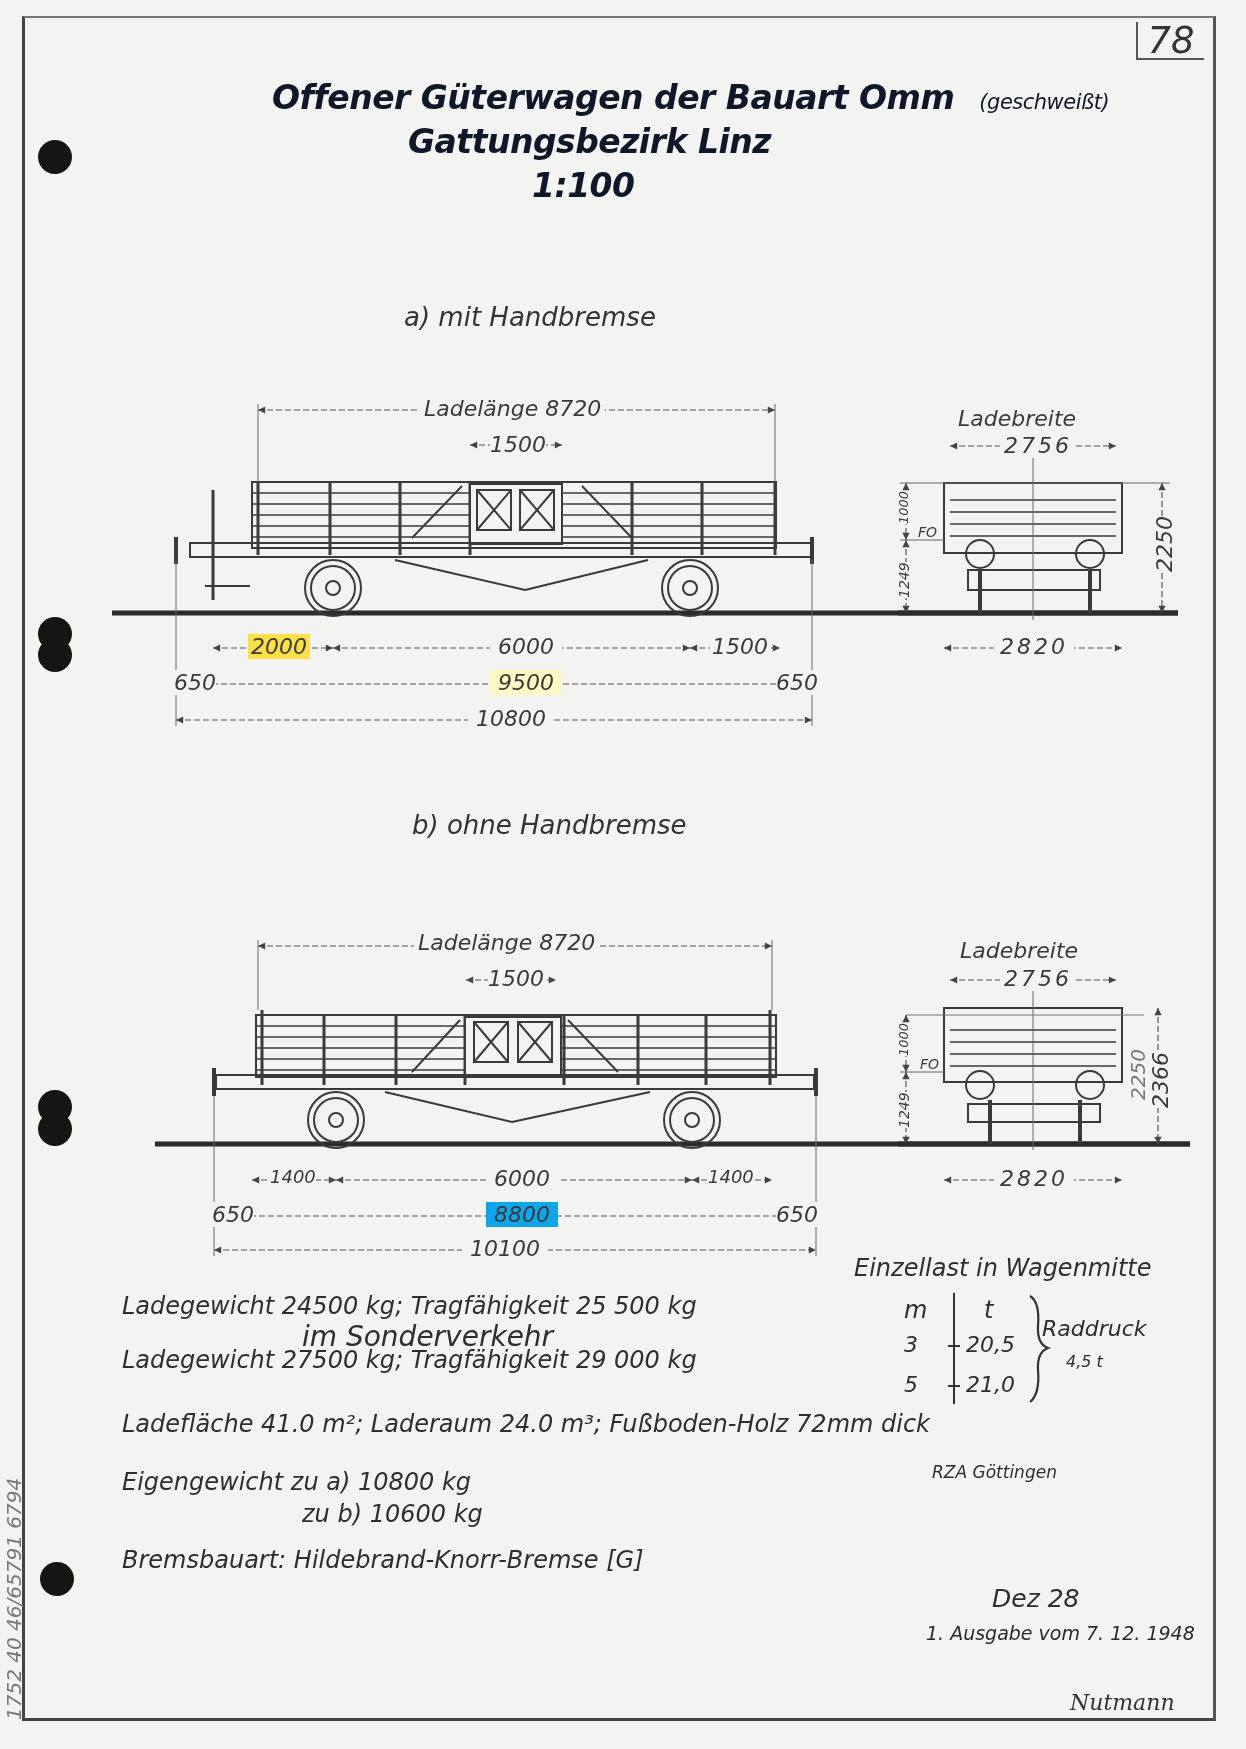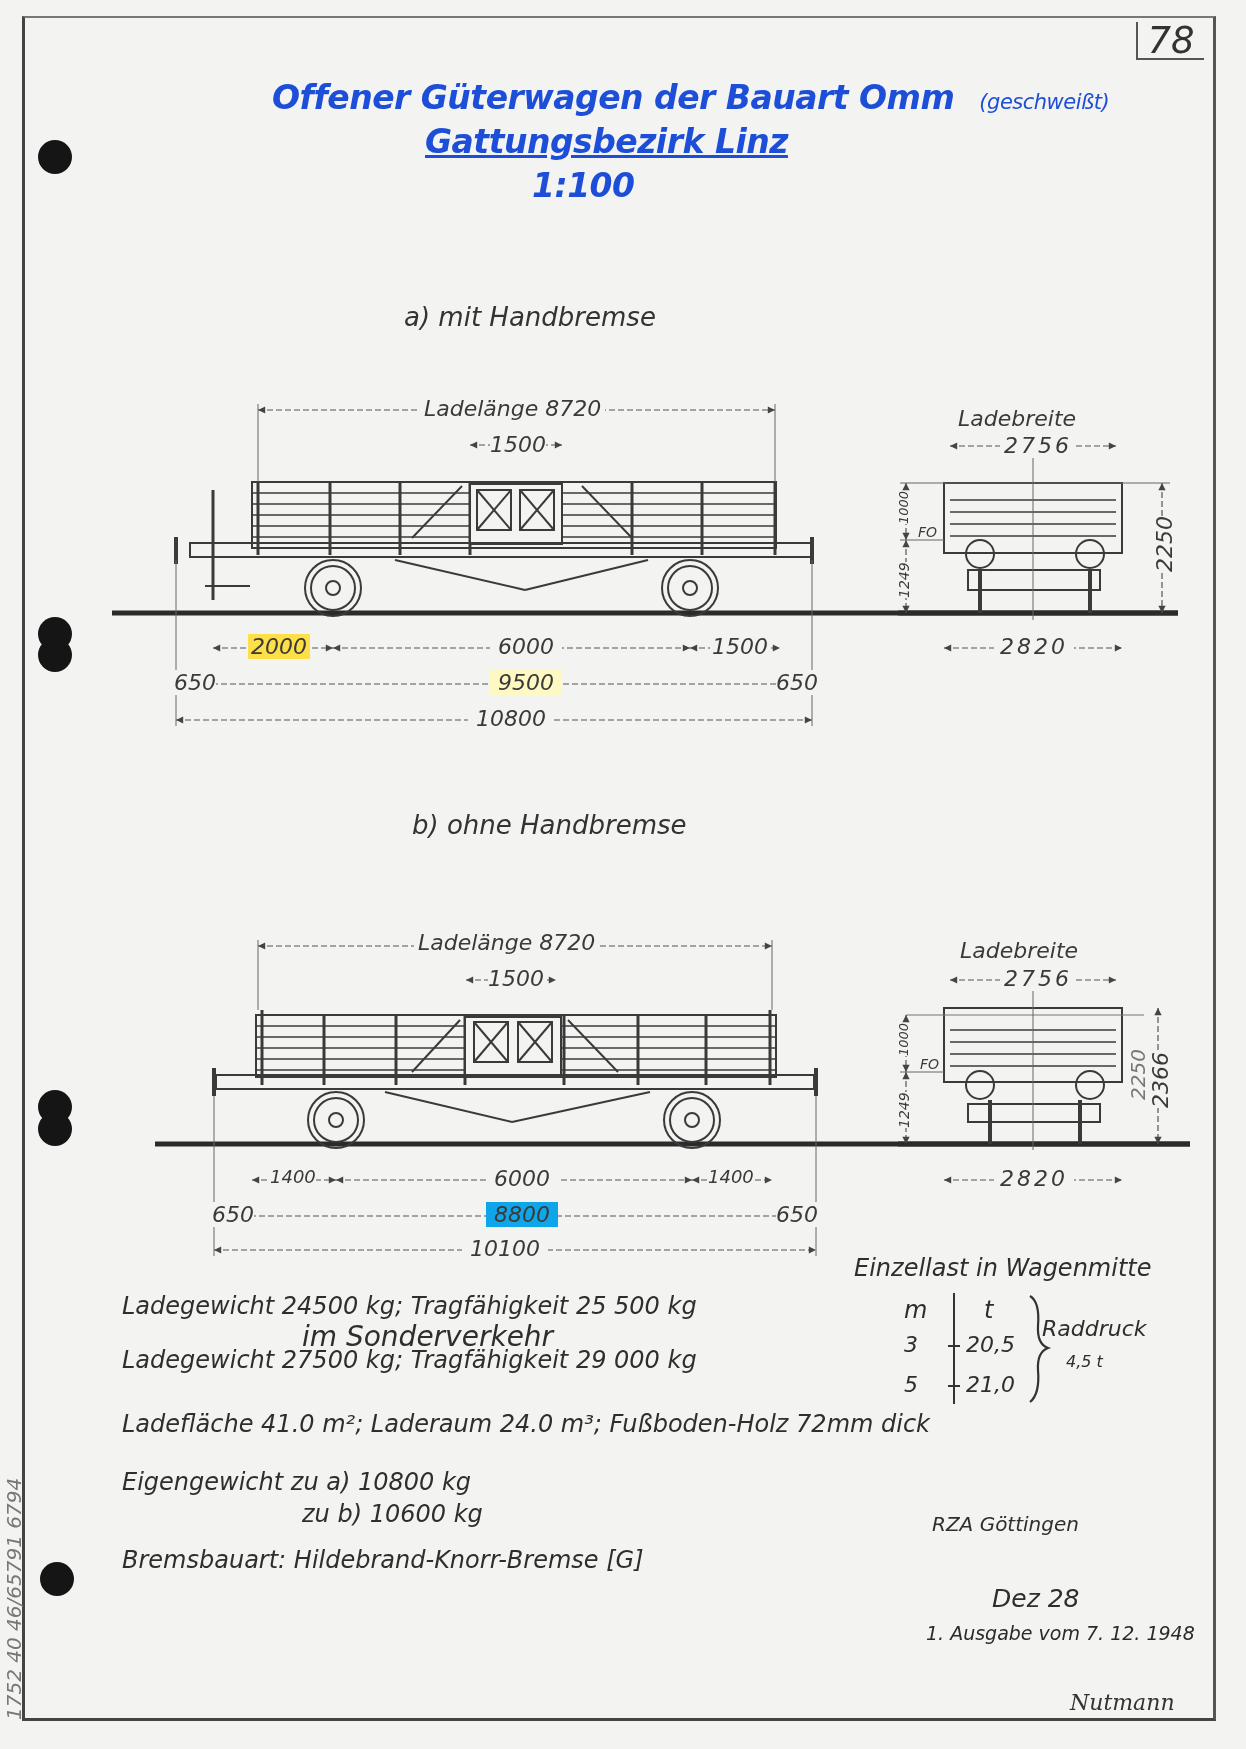--- a/index.html
+++ b/index.html
@@ -14,21 +14,21 @@
     border-left:3px solid #444; border-bottom:3px solid #444; border-right:3px solid #555;
     border-top:2px solid #777;
   }
   .page-num {
     position:absolute; left:1136px; top:22px; width:66px; height:36px;
     border:2px solid #555; border-right:none; border-top:none;
     font-style:italic; font-size:37px; text-align:center; line-height:38px; color:#333;
   }
   .punch { position:absolute; width:34px; height:34px; border-radius:50%; background:#151515; }
   .t { position:absolute; font-style:italic; white-space:nowrap; }
-  .title { font-size:33px; font-weight:bold; letter-spacing:-0.5px; color:#1d4ed8; }
+  .title { font-size:33px; font-weight:bold; letter-spacing:-0.5px; color:#0f172a; }
   .title-sub { font-size:21px; font-weight:normal; }
   .sect { font-size:26px; color:#333; }
   .dim { font-size:22px; color:#3a3a3a; }
   .spec { font-size:24px; color:#2e2e2e; }
   .small { font-size:19px; }
   .margin-note {
     position:absolute; left:2px; top:1260px; transform:rotate(-90deg); transform-origin:left top;
     font-style:italic; font-size:20px; color:#777; white-space:nowrap;
   }
   svg { position:absolute; left:0; top:0; }
@@ -45,21 +45,21 @@
 <div class="punch" style="left:38px;top:1090px;"></div>
 <div class="punch" style="left:38px;top:1112px;"></div>
 <div class="punch" style="left:40px;top:1562px;"></div>
 
 <div class="margin-note" style="top:1720px;">1752 40 46/65791 6794</div>
 
 <div class="t title" style="left:272px;top:78px;">
   <span>Offener Güterwagen der Bauart Omm</span>
   <span class="title-sub" style="margin-left:14px;">(geschweißt)</span>
 </div>
-<div class="t title" style="left:425px;top:122px;text-decoration:underline;">Gattungsbezirk Linz</div>
+<div class="t title" style="left:408px;top:122px;">Gattungsbezirk Linz</div>
 <div class="t title" style="left:532px;top:166px;">1:100</div>
 
 <svg width="1246" height="1749">
   <defs>
     <marker id="arr" viewBox="0 0 10 10" refX="10" refY="5" markerWidth="9" markerHeight="6" orient="auto-start-reverse">
       <path d="M0,0 L10,5 L0,10 z" fill="#444"></path>
     </marker>
   </defs>
   <g stroke="#3a3a3a" fill="none" stroke-width="2">
 
@@ -299,16 +299,16 @@
 <div class="t spec" style="left:854px;top:1254px;">Einzellast in Wagenmitte</div>
 <div class="t spec" style="left:904px;top:1296px;">m</div>
 <div class="t spec" style="left:984px;top:1296px;">t</div>
 <div class="t spec" style="left:904px;top:1332px;font-size:22px;">3</div>
 <div class="t spec" style="left:966px;top:1332px;font-size:22px;">20,5</div>
 <div class="t spec" style="left:904px;top:1372px;font-size:22px;">5</div>
 <div class="t spec" style="left:966px;top:1372px;font-size:22px;">21,0</div>
 <div class="t spec" style="left:1042px;top:1316px;font-size:22px;">Raddruck</div>
 <div class="t spec" style="left:1066px;top:1352px;font-size:16px;">4,5 t</div>
 
-<div class="t spec" style="left:932px;top:1512px;font-size:20px;">RZA Göttingen</div>
+<div class="t spec" style="left:932px;top:1462px;font-size:17px;">RZA Göttingen</div>
 <div class="t spec" style="left:992px;top:1584px;font-size:25px;">Dez 28</div>
 <div class="t small" style="left:926px;top:1622px;">1. Ausgabe vom 7. 12. 1948</div>
 <div class="t" style="left:1070px;top:1690px;font-size:22px;font-family:'DejaVu Serif', serif;color:#333;">Nutmann</div>
 
 </body></html>

